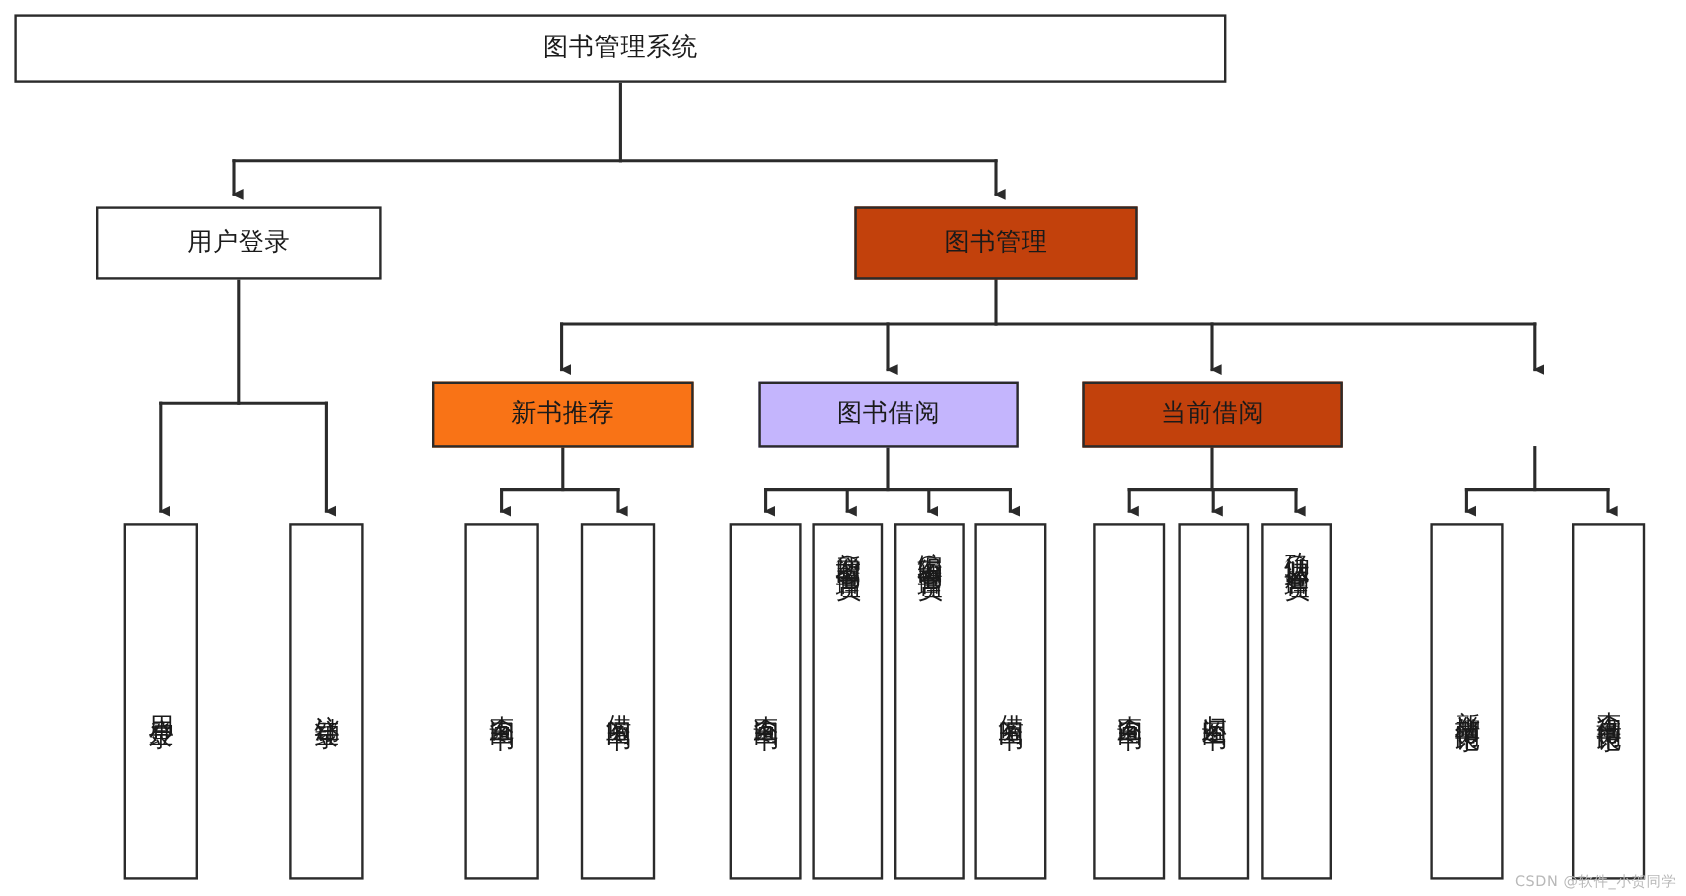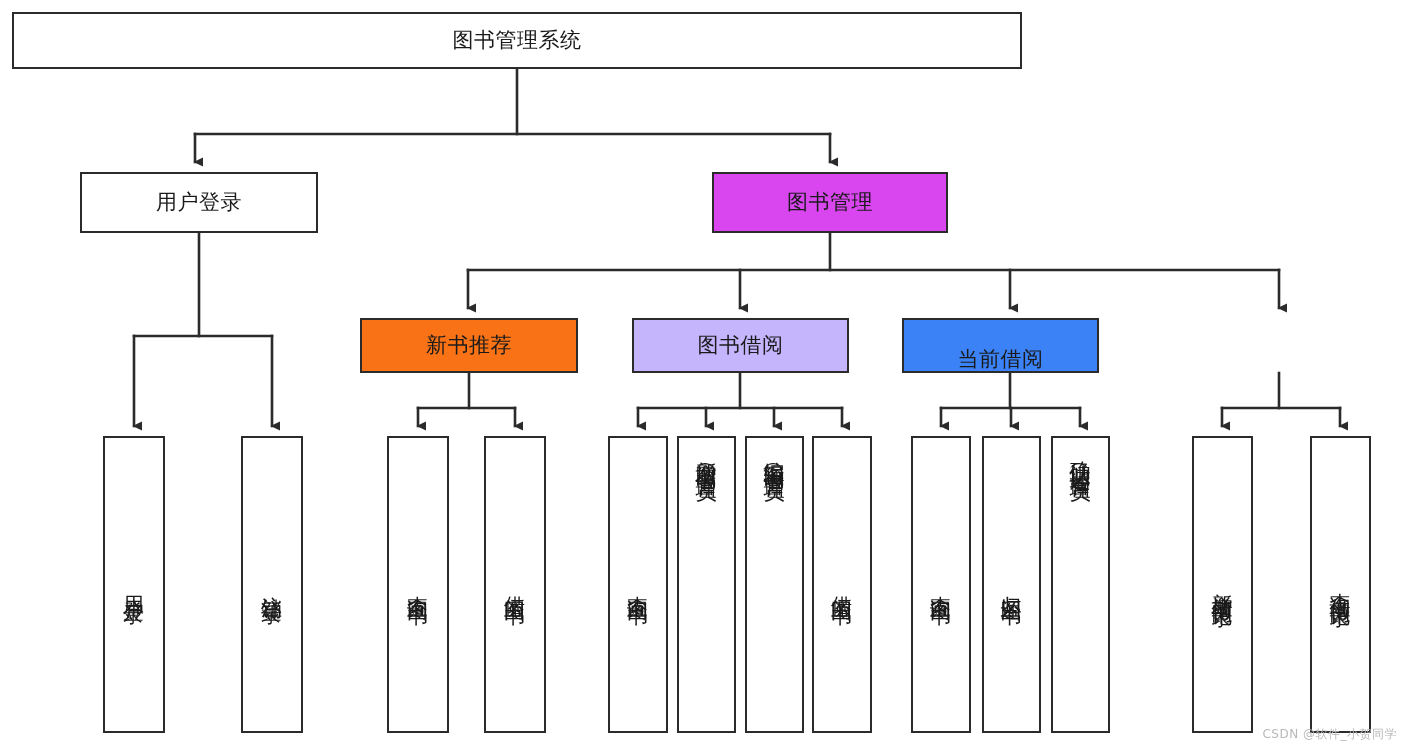--- a/index.html
+++ b/index.html
@@ -125,31 +125,31 @@
     </g>
   </svg>
 
   <div class="node-box" style="left: 12px; top: 12px; width: 1010px; height: 57px; border-color: rgb(43, 43, 43); background: rgb(255, 255, 255); color: rgb(26, 26, 26);">
     <span class="node-label">图书管理系统</span>
   </div>
 
   <div class="node-box" style="left: 80px; top: 172px; width: 238px; height: 61px; border-color: rgb(43, 43, 43); background: rgb(255, 255, 255); color: rgb(26, 26, 26);">
     <span class="node-label">用户登录</span>
   </div>
-  <div class="node-box" style="left: 712px; top: 172px; width: 236px; height: 61px; border-color: rgb(43, 43, 43); background: #d946ef; color: rgb(26, 26, 26);">
+  <div class="node-box" style="left: 712px; top: 172px; width: 236px; height: 61px; border-color: rgb(43, 43, 43); background: #c2410c; color: rgb(26, 26, 26);">
     <span class="node-label">图书管理</span>
   </div>
 
   <div class="node-box" style="left: 360px; top: 318px; width: 218px; height: 55px; border-color: rgb(43, 43, 43); background: #f97316; color: rgb(26, 26, 26);">
     <span class="node-label">新书推荐</span>
   </div>
   <div class="node-box" style="left: 632px; top: 318px; width: 217px; height: 55px; border-color: rgb(43, 43, 43); background: #c4b5fd; color: rgb(26, 26, 26);">
     <span class="node-label">图书借阅</span>
   </div>
-  <div class="node-box" style="left: 902px; top: 318px; width: 197px; height: 55px; border-color: rgb(43, 43, 43); background: #3b82f6; color: rgb(26, 26, 26); align-items: flex-end;">
+  <div class="node-box" style="left: 902px; top: 318px; width: 217px; height: 55px; border-color: rgb(43, 43, 43); background: #c2410c; color: rgb(26, 26, 26);">
     <span class="node-label">当前借阅</span>
   </div>
 
   <div class="node-box vertical centered" style="left: 103px; top: 436px; width: 62px; height: 297px; border-color: rgb(43, 43, 43); background: rgb(255, 255, 255); color: rgb(26, 26, 26);">
     <span class="node-label">用户登录</span>
   </div>
   <div class="node-box vertical centered" style="left: 241px; top: 436px; width: 62px; height: 297px; border-color: rgb(43, 43, 43); background: rgb(255, 255, 255); color: rgb(26, 26, 26);">
     <span class="node-label">注销登录</span>
   </div>
   <div class="node-box vertical centered" style="left: 387px; top: 436px; width: 62px; height: 297px; border-color: rgb(43, 43, 43); background: rgb(255, 255, 255); color: rgb(26, 26, 26);">

